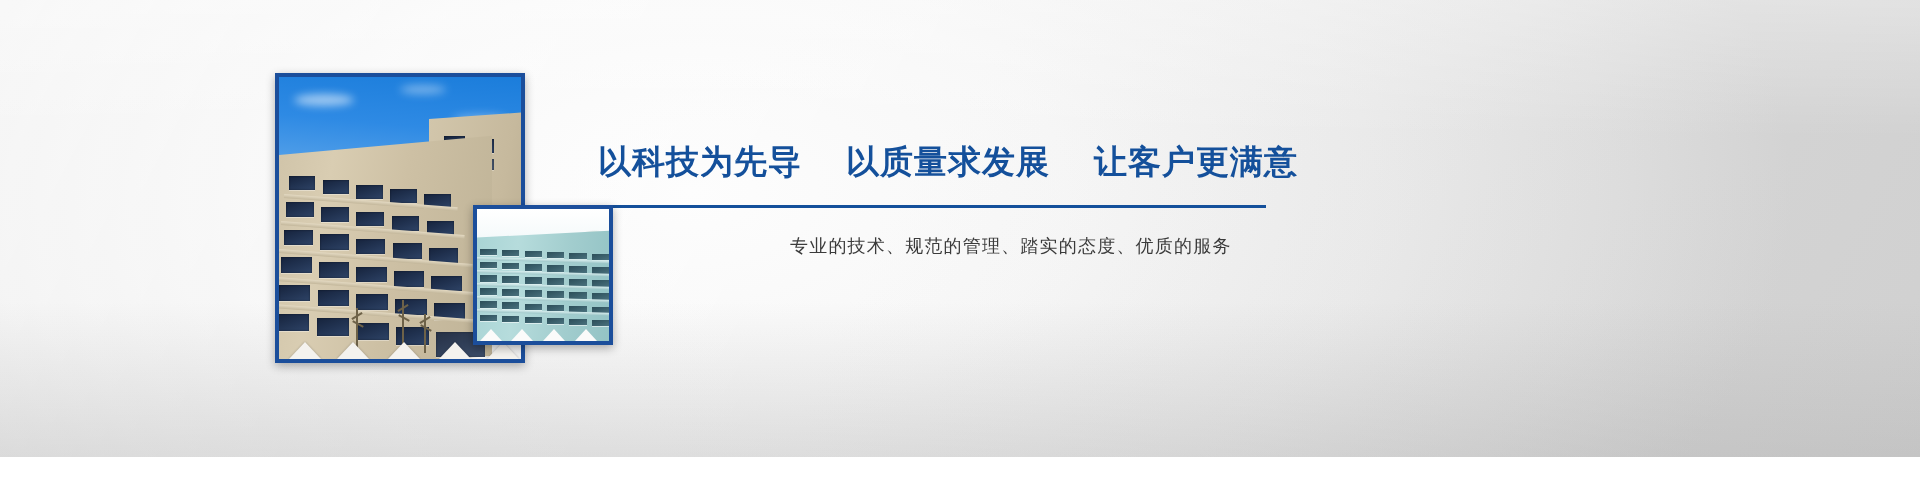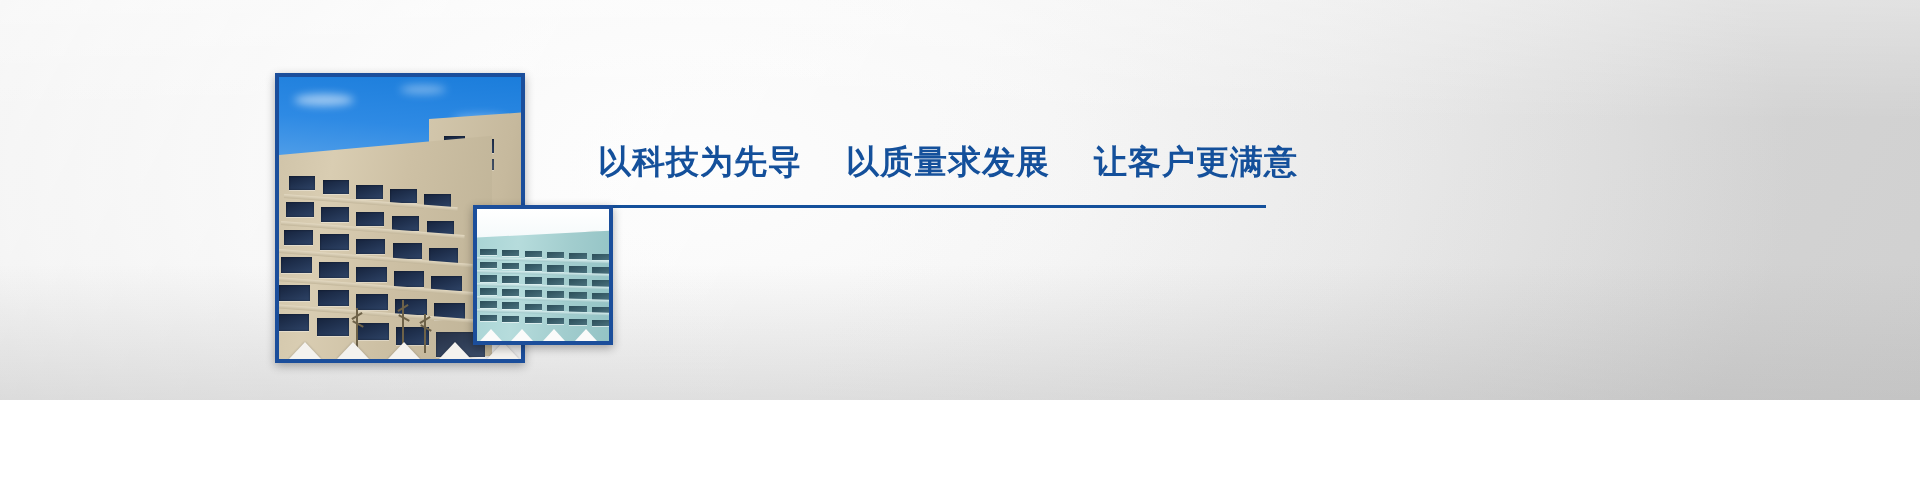--- a/index.html
+++ b/index.html
@@ -1,21 +1,21 @@
 <!DOCTYPE html>
 <html><head>
 <meta charset="utf-8">
 <style>
   html,body{margin:0;padding:0;}
   body{
     width:1920px;height:500px;overflow:hidden;
     font-family:"Liberation Sans","DejaVu Sans",sans-serif;
   }
   #banner{
-    position:relative;width:1920px;height:400px;overflow:hidden;
+    position:relative;width:1920px;height:457px;overflow:hidden;
     background:#fca5a5;
   }
   
   .bg-base{
     position:absolute;inset:0;
     background:
       radial-gradient(ellipse 1100px 620px at 36% 42%, #fdfdfd 0%, #f7f7f7 34%, #ededed 62%, #e2e2e2 84%, #d8d8d8 100%);
   }
   .bg-sheen{
     position:absolute;inset:0;
@@ -303,14 +303,15 @@
       </div>
     </div>
   </div>
 
   <div id="headline">
     <span class="seg">以科技为先导</span><span class="gap"></span><span class="seg">以质量求发展</span><span class="gap"></span><span class="seg">让客户更满意</span>
   </div>
 
   <div id="divider"></div>
 
+  <div id="subtitle">专业的技术、规范的管理、踏实的态度、优质的服务</div>
 
 </div>
 
 </body></html>

